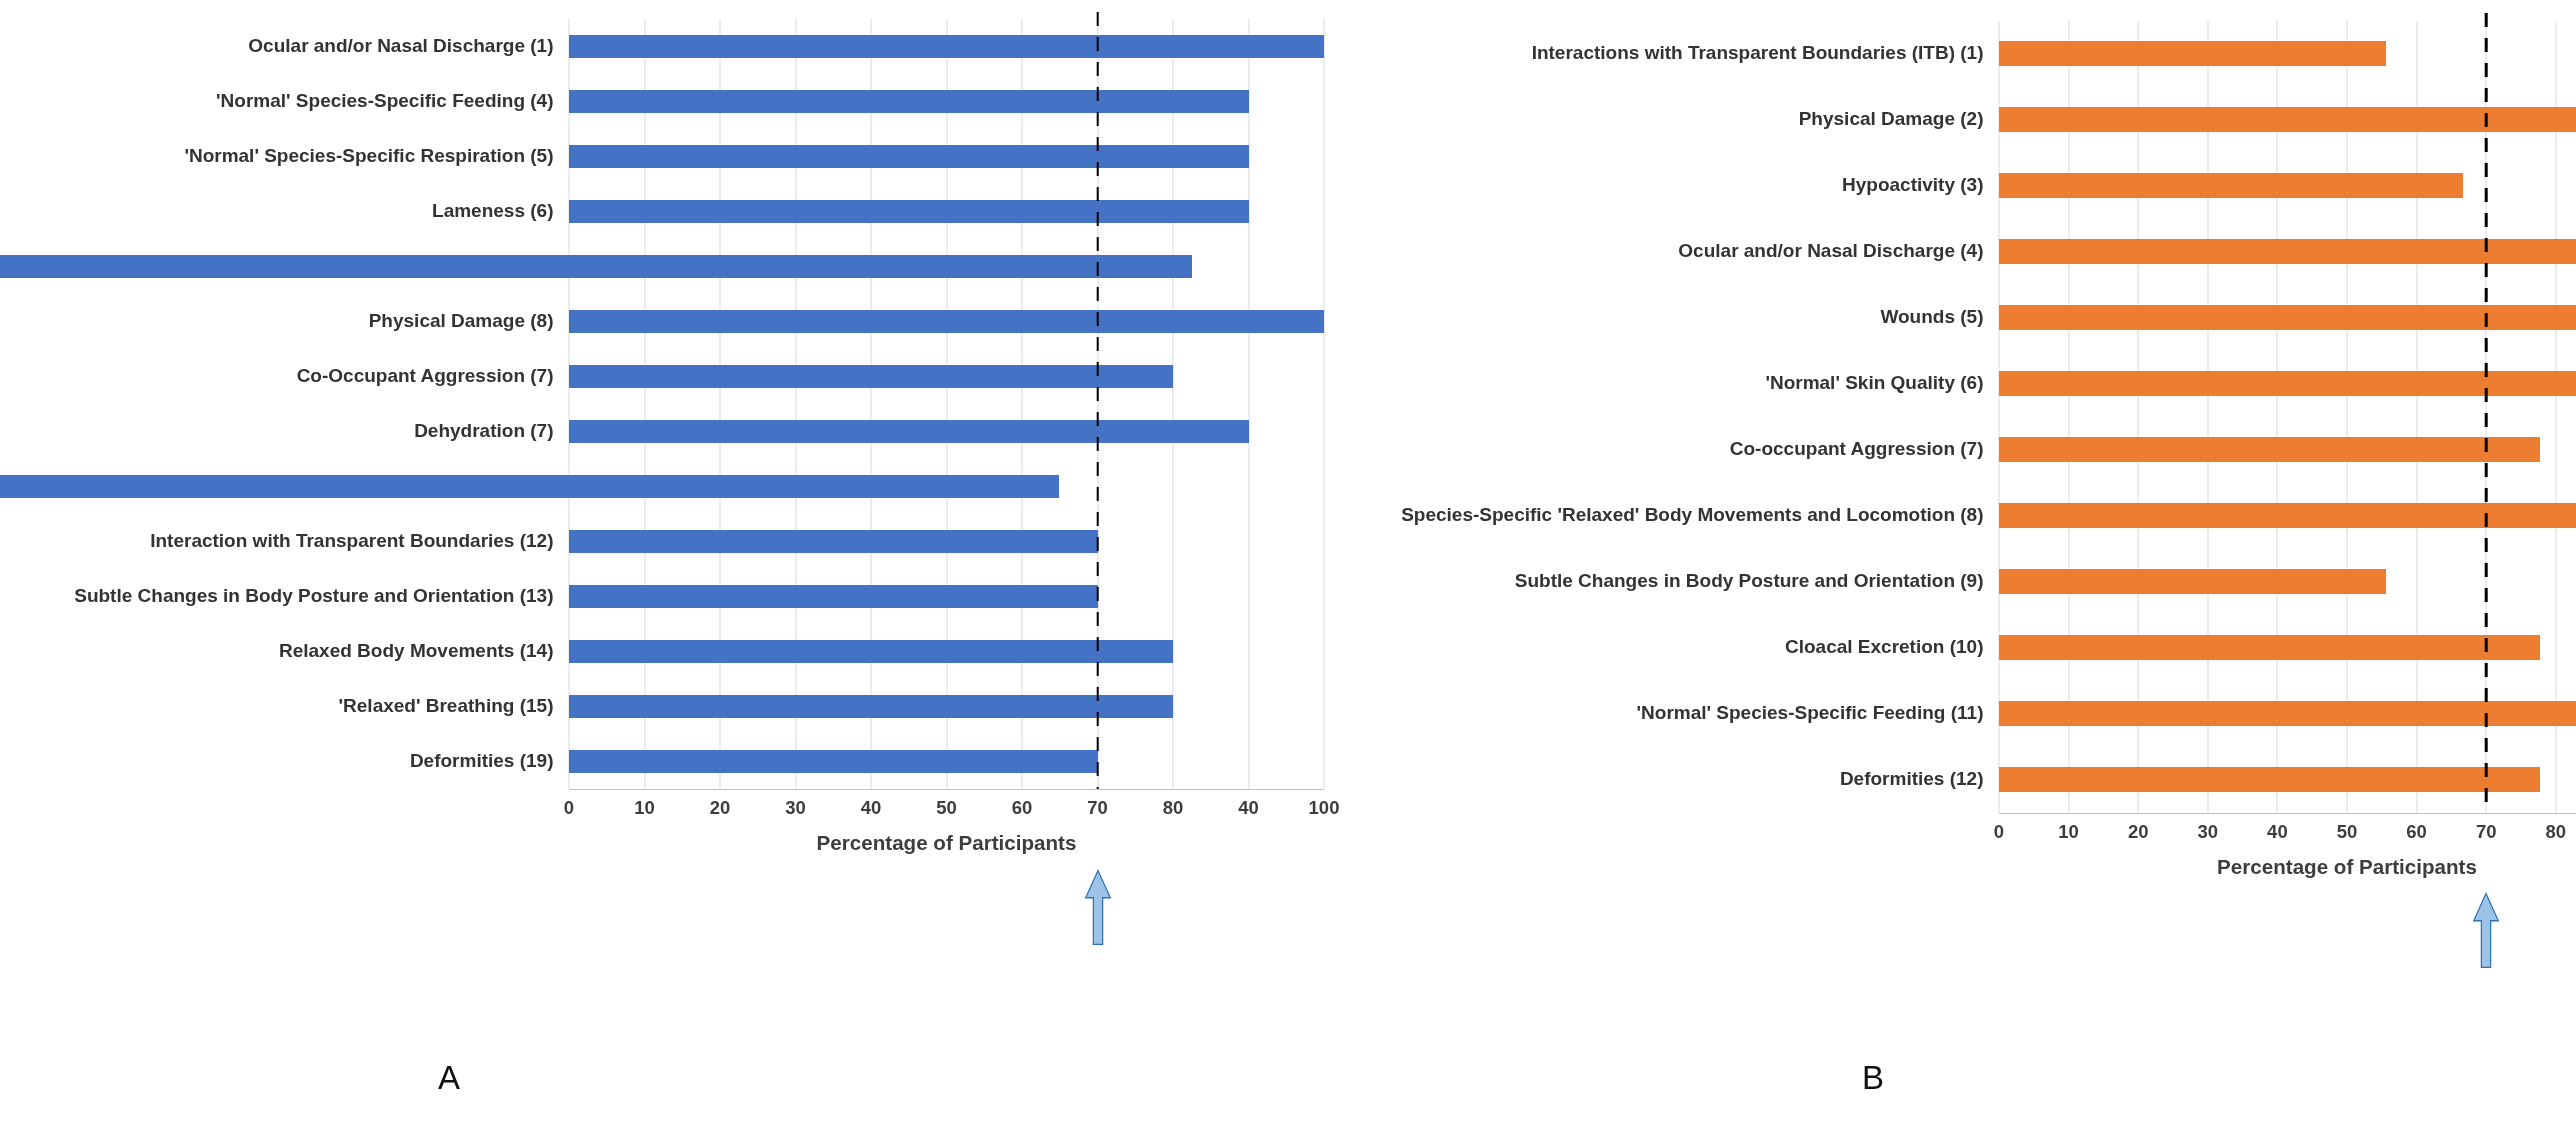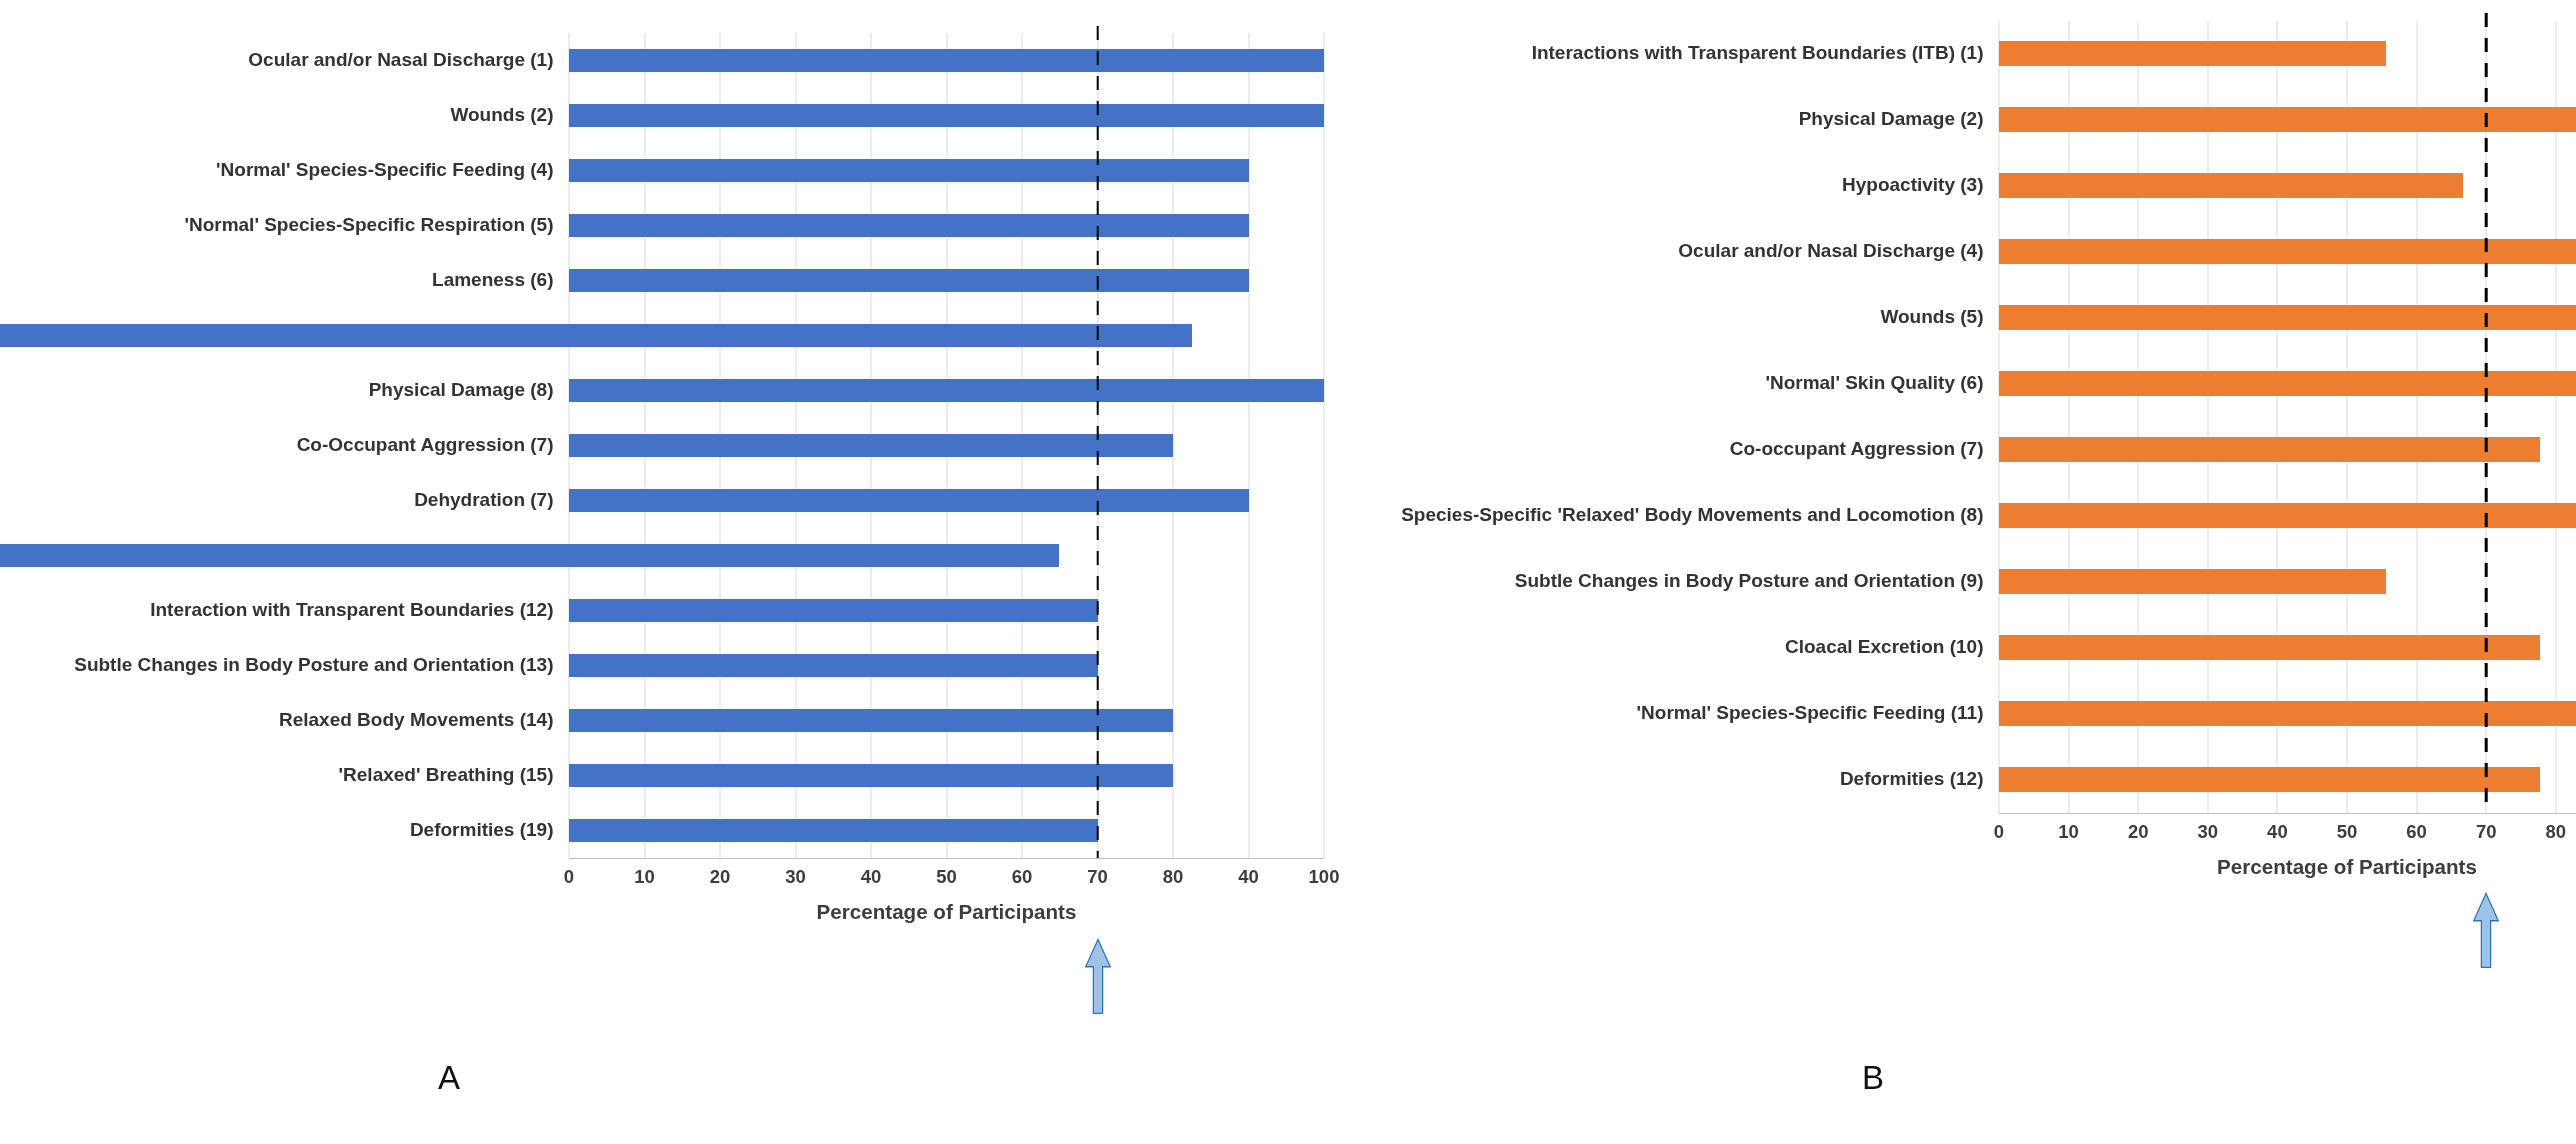--- a/index.html
+++ b/index.html
@@ -7,21 +7,21 @@
   body {
     width:2750px; height:1145px; position:relative; overflow:hidden;
     font-family:"Liberation Sans", sans-serif; color:#333;
   }
   .page { display:flex; width:2750px; height:1145px; background:#fff; }
   .panel { position:relative; height:1145px; }
   .panel-a { width:1401px; }
   .panel-b { width:1348px; }
 
   .chart { position:absolute; top:0; left:0; right:0; }
-  .panel-a .chart { --labelw:569px; padding:33px 77px 0 0; }
+  .panel-a .chart { --labelw:569px; padding:19px 77px 0 0; }
   .panel-b .chart { --labelw:598px; padding:20.6px 54px 0 0; }
 
   .plotwrap { position:relative; }
   .layer { position:absolute; top:0; bottom:0; left:var(--labelw); right:0; }
   .gridlayer { z-index:0; }
   .dashlayer { z-index:2; pointer-events:none; }
   .gridline {
     position:absolute; top:0; bottom:0; width:1px;
     transform:translateX(-50%);
   }
@@ -94,28 +94,20 @@
             <div class="row">
               <div class="cat-label">
                 <span class="lbl-text">Ocular and/or Nasal Discharge (1)</span>
               </div>
               <div class="track">
                 <div class="bar" style="width: 100%; background: rgb(68, 114, 196);"></div>
               </div>
             </div>
             <div class="row">
               <div class="cat-label">
-                <span class="lbl-text">Wounds (2)</span>
-              </div>
-              <div class="track">
-                <div class="bar" style="width: 100%; background: rgb(68, 114, 196);"></div>
-              </div>
-            </div>
-            <div class="row">
-              <div class="cat-label">
                 <span class="lbl-text">'Normal' Species-Specific Feeding (4)</span>
               </div>
               <div class="track">
                 <div class="bar" style="width: 90%; background: rgb(68, 114, 196);"></div>
               </div>
             </div>
             <div class="row">
               <div class="cat-label">
                 <span class="lbl-text">'Normal' Species-Specific Respiration (5)</span>
               </div>

